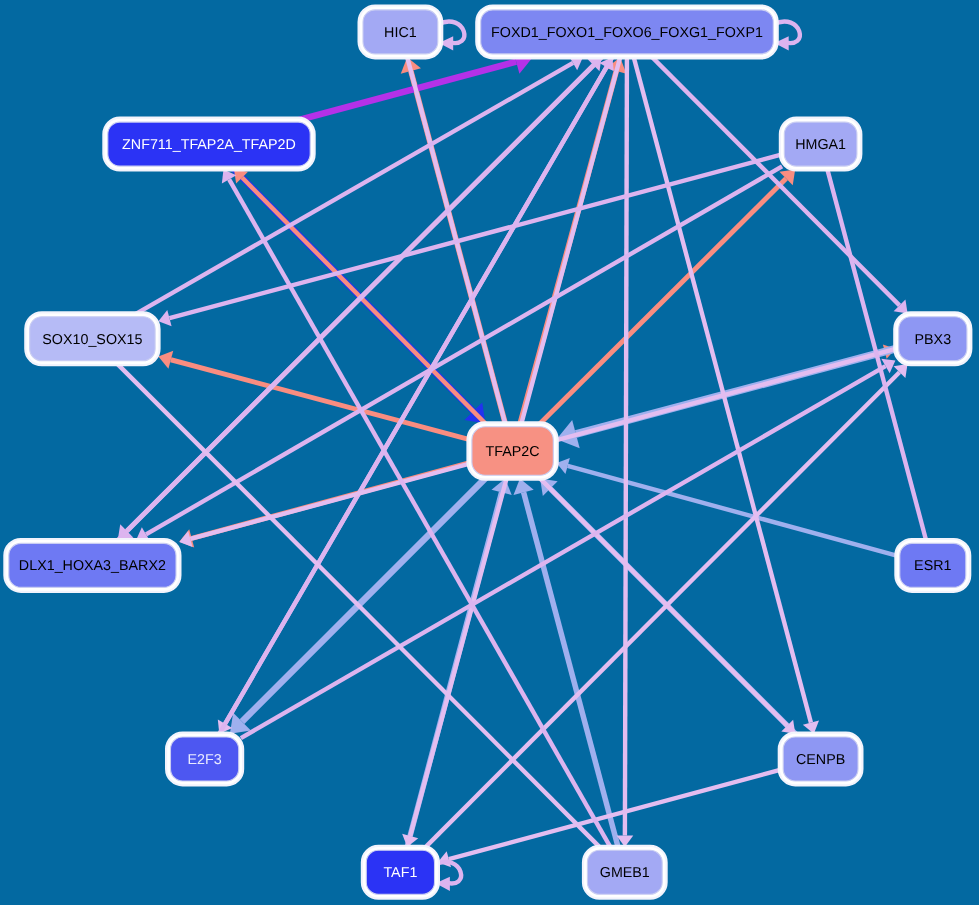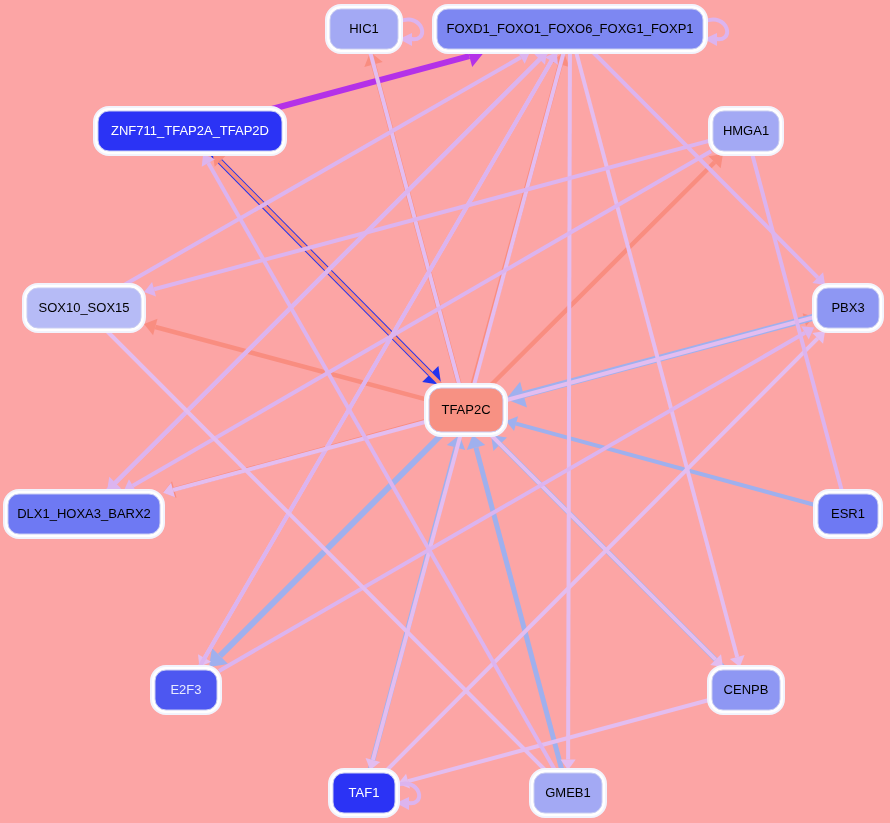--- a/index.html
+++ b/index.html
@@ -1,18 +1,18 @@
 <!DOCTYPE html>
 <html><head>
 <meta charset="utf-8">
 <style>
   html,body{margin:0;padding:0;background:#ffffff;}
   body{width:890px;height:823px;overflow:hidden;
        font-family:"Liberation Sans","DejaVu Sans",sans-serif;}
-  #graph-root{position:relative;width:890px;height:823px;background:#fca5a5;}
+  #graph-root{position:relative;width:890px;height:823px;background:#0369a1;}
   svg#net{position:absolute;left:0;top:0;width:890px;height:823px;display:block;}
   .node-label{font-family:"Liberation Sans","DejaVu Sans",sans-serif;
               font-size:13px;text-anchor:middle;dominant-baseline:middle;
               pointer-events:none;}
   .node-box{stroke-width:1;}
 </style>
 </head>
 <body>
 
 <div id="graph-root">

